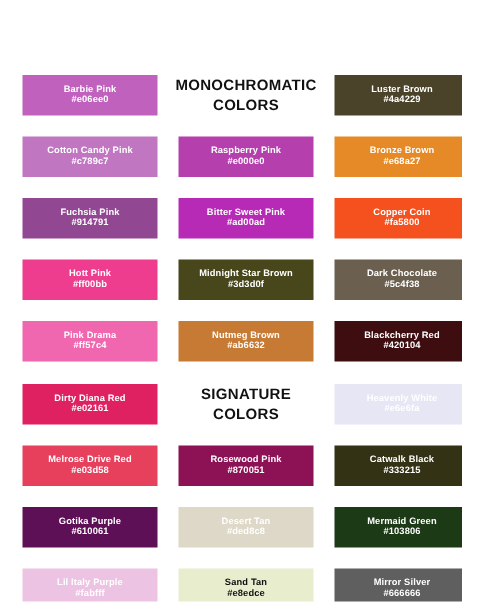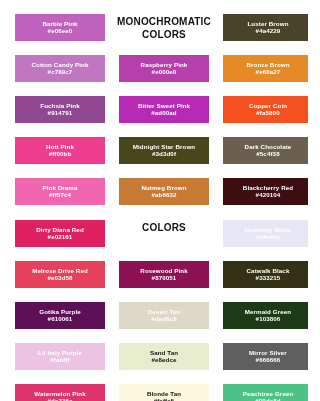--- a/index.html
+++ b/index.html
@@ -16,21 +16,21 @@
   .palette-page {
     position: relative;
     width: 308px;
     height: 401px;
     background: #ffffff;
   }
   .section {
     position: relative;
     width: 308px;
   }
-  .section-monochromatic { height: 206px; }
+  .section-monochromatic { height: 206px; margin-top: 36px; }
   .section-signature { height: 195px; }
 
   .grid {
     display: grid;
     grid-template-columns: 90px 90px 90px;
     grid-auto-rows: 27px;
     column-gap: 14px;
     row-gap: 14px;
     padding: 14px 15px 0 15px;
     box-sizing: border-box;
@@ -163,20 +163,21 @@
       </div>
   </div>
   <div class="section section-signature">
     <div class="grid">
         <div class="swatch" style="background: rgb(224, 33, 97);">
           <div class="swatch-name" style="color: rgb(255, 255, 255);">Dirty Diana Red</div>
           <div class="swatch-hex" style="color: rgb(255, 255, 255);">#e02161</div>
         </div>
         <div class="heading-cell tall">
           <div class="heading-inner">
+            <div class="heading-line" style="color: rgb(17, 17, 17);">SIGNATURE</div>
             <div class="heading-line" style="color: rgb(17, 17, 17);">COLORS</div>
           </div>
         </div>
         <div class="swatch" style="background: rgb(230, 230, 245);">
           <div class="swatch-name" style="color: rgb(255, 255, 255);">Heavenly White</div>
           <div class="swatch-hex" style="color: rgb(255, 255, 255);">#e6e6fa</div>
         </div>
         <div class="swatch" style="background: rgb(230, 64, 92);">
           <div class="swatch-name" style="color: rgb(255, 255, 255);">Melrose Drive Red</div>
           <div class="swatch-hex" style="color: rgb(255, 255, 255);">#e03d58</div>

